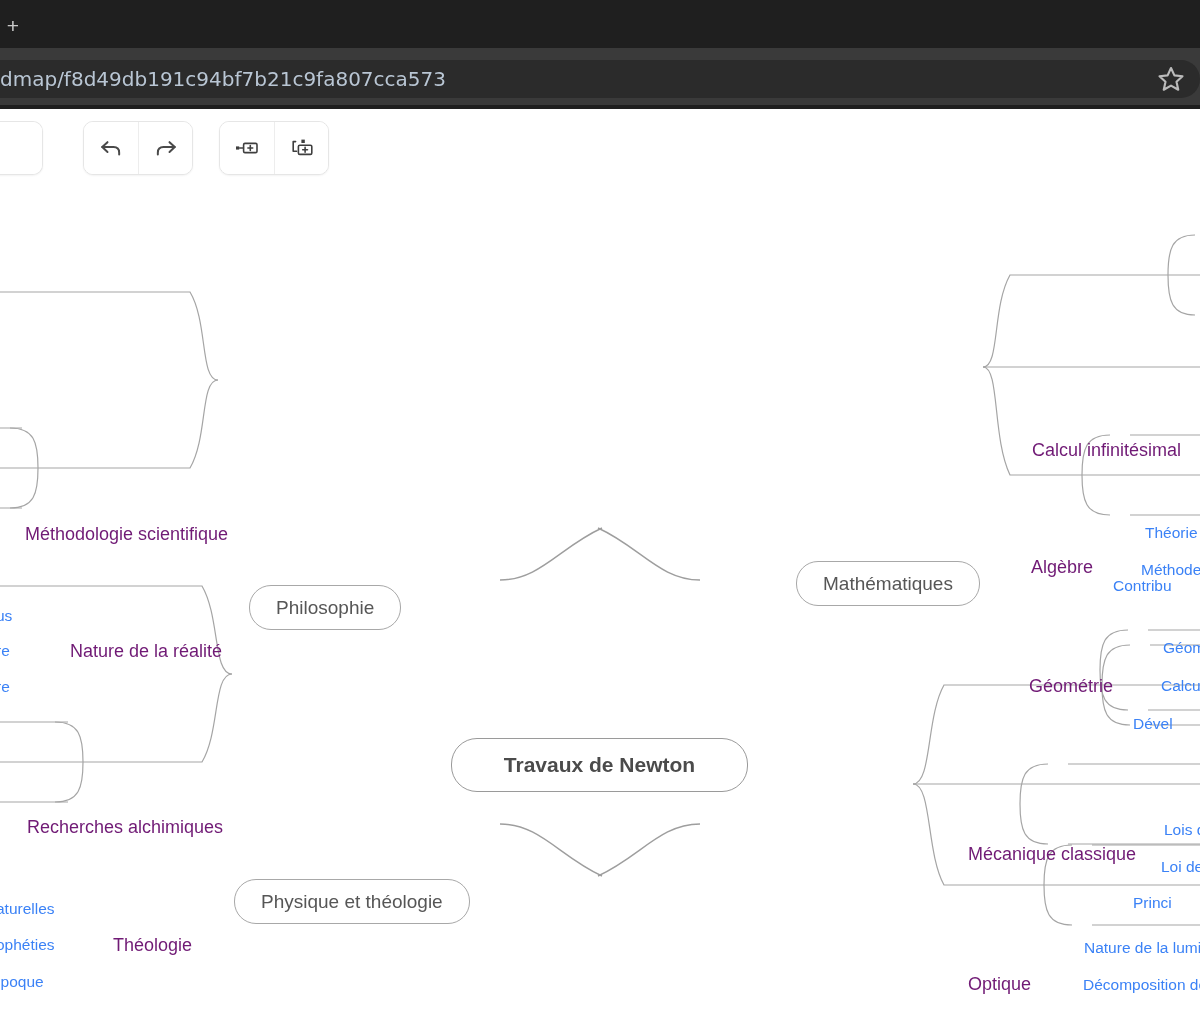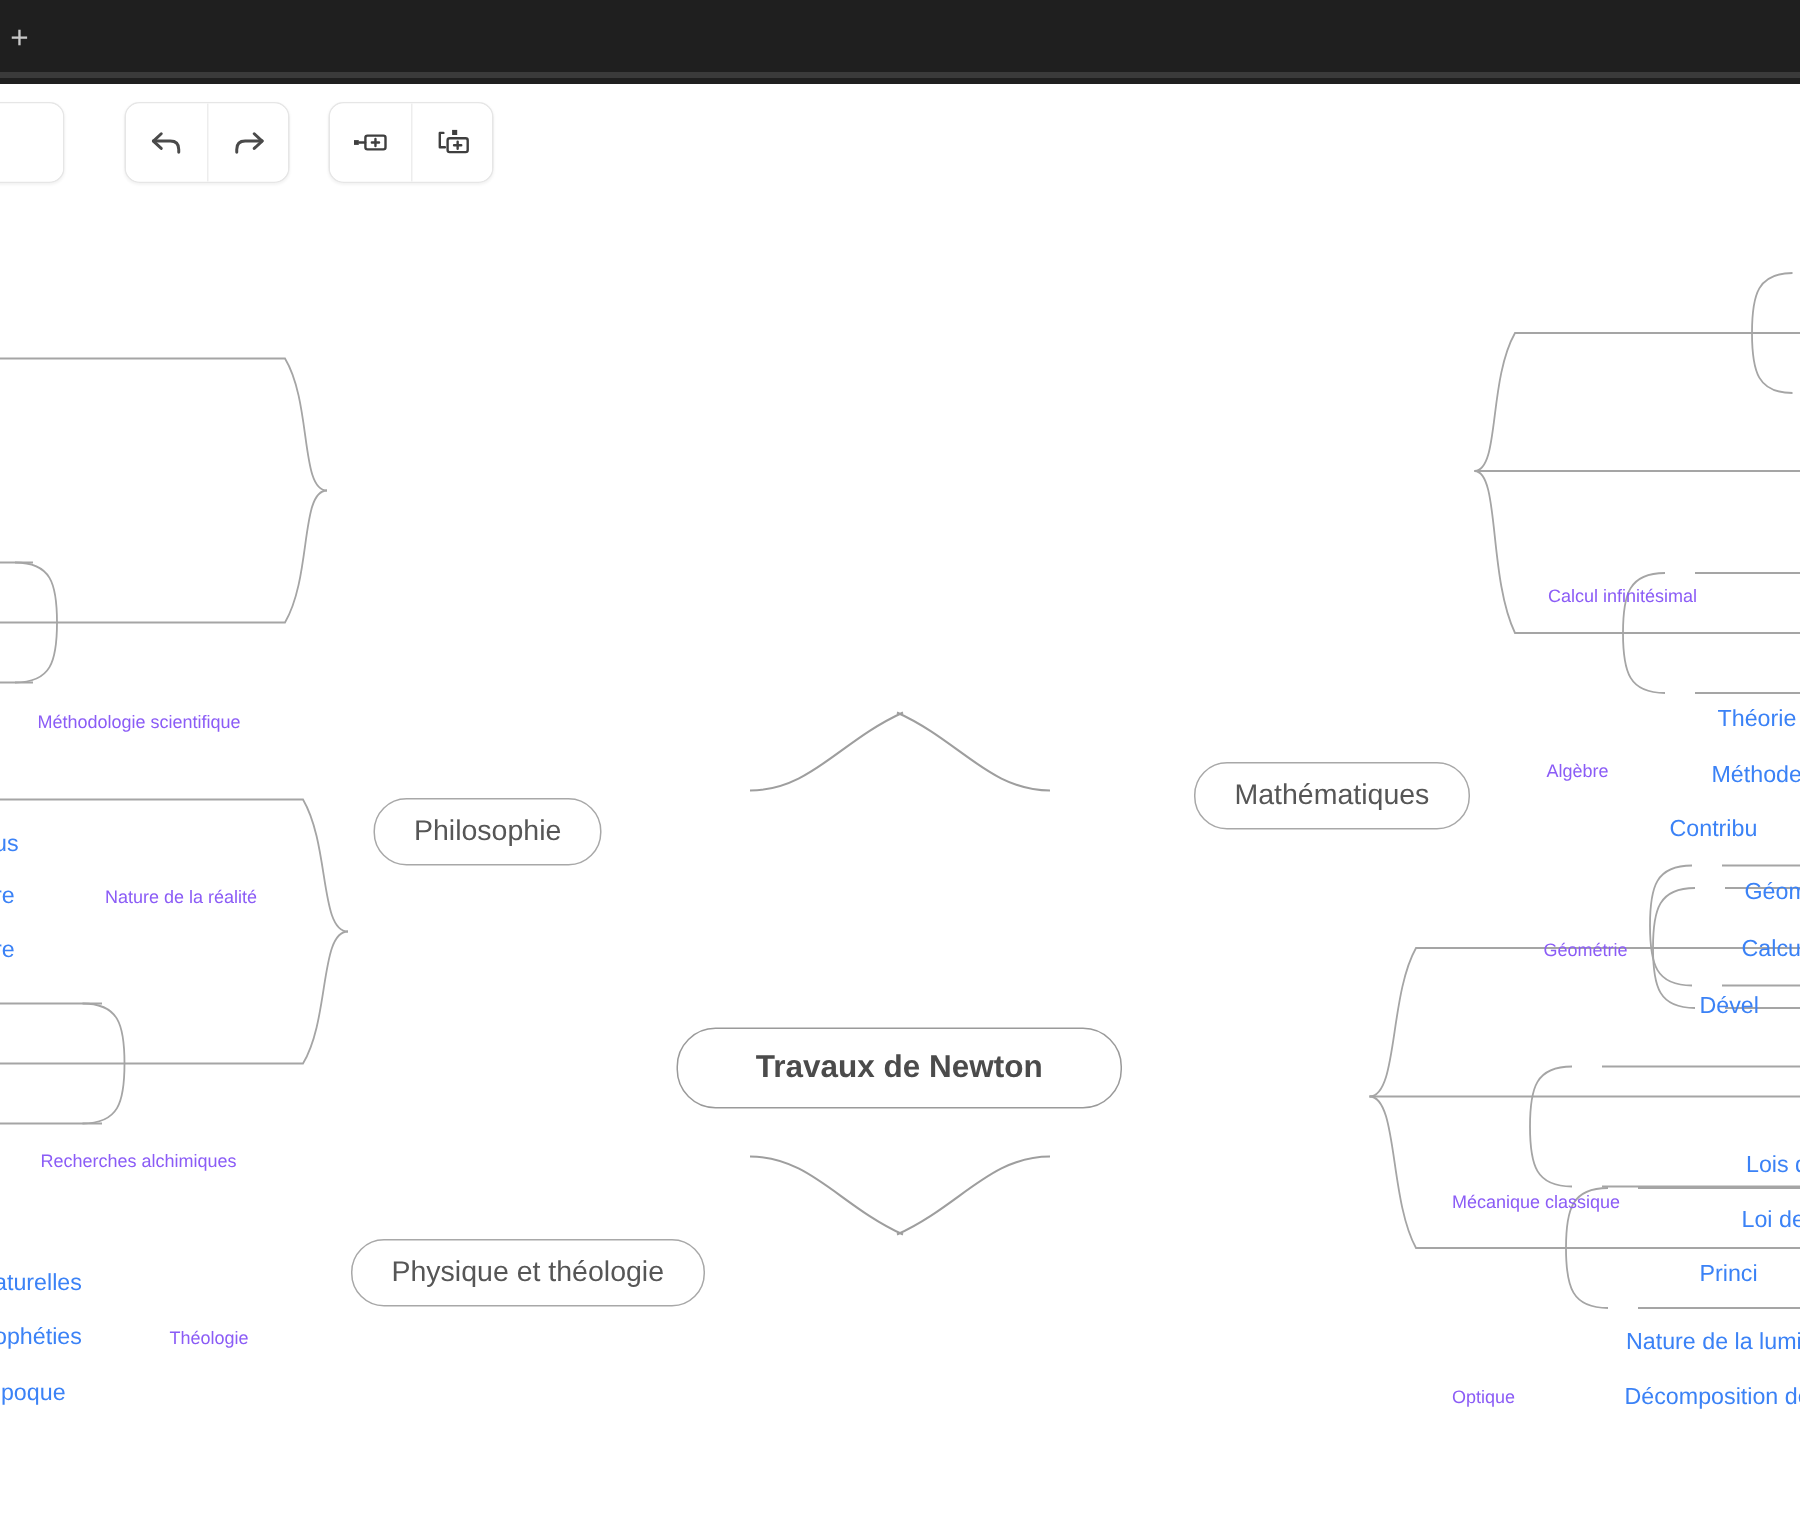--- a/index.html
+++ b/index.html
@@ -89,38 +89,48 @@
     border: 1.6px solid #9a9a9a; border-radius: 26px;
     font-size: 21px; font-weight: bold; color: #4b4b4b;
     padding: 0 34px; height: 54px;
   }
   .node.branch {
     border: 1.4px solid #a8a8a8; border-radius: 22px;
     font-size: 19px; padding: 0 26px; height: 45px;
     color: #565656;
   }
   .node.sub {
-    font-size: 12px; color: #8b5cf6;
+    font-size: 18px; color: #701a75;
     background: transparent; height: 22px;
   }
   .node.leaf {
     font-size: 15.5px; color: #3b82f6;
     background: transparent; height: 22px;
   }
 </style>
 </head>
 <body>
 
 <div class="browser">
 
   <div class="tabstrip">
     <div class="new-tab-btn">+</div>
     <div class="tabstrip-edge"></div>
   </div>
 
+  <div class="omnibar-wrap">
+    <div class="omnibox">
+      <div class="url-text">dmap/f8d49db191c94bf7b21c9fa807cca573</div>
+      <span class="star-icon">
+        <svg viewBox="0 0 24 24" width="30" height="30" fill="none" stroke="#d5d5d5" stroke-width="1.7" stroke-linejoin="round" stroke-linecap="round">
+          <polygon points="12,3.2 14.7,9.1 21.2,9.8 16.4,14.2 17.8,20.6 12,17.3 6.2,20.6 7.6,14.2 2.8,9.8 9.3,9.1"></polygon>
+        </svg>
+      </span>
+    </div>
+  </div>
   <div class="chrome-bottom-edge"></div>
 </div>
 
 <div class="toolbar">
 
   <div class="tool-group clipped-left">
     <div class="tool-btn"></div>
   </div>
 
   <div class="tool-group group-gap-a">
@@ -230,21 +240,21 @@
   <div class="node sub" style="left:968px; top:786px;">Optique</div>
 
   <div class="node sub" style="left:25px; top:336px;">Méthodologie scientifique</div>
   <div class="node sub" style="left:70px; top:453px;">Nature de la réalité</div>
 
   <div class="node sub" style="left:27px; top:629px;">Recherches alchimiques</div>
   <div class="node sub" style="left:113px; top:747px;">Théologie</div>
 
   <div class="node leaf" style="left:1145px; top:335px;">Théorie</div>
   <div class="node leaf" style="left:1141px; top:372px;text-align:center;">Méthode</div>
-  <div class="node leaf" style="left:1113px; top:408px;">Contribu</div>
+  <div class="node leaf" style="left:1113px; top:388px;">Contribu</div>
 
   <div class="node leaf" style="left:1163px; top:450px;">Géom</div>
   <div class="node leaf" style="left:1161px; top:488px;">Calcul</div>
   <div class="node leaf" style="left:1133px; top:526px;">Dével</div>
 
   <div class="node leaf" style="left:1164px; top:632px;">Lois d</div>
   <div class="node leaf" style="left:1161px; top:669px;">Loi de</div>
   <div class="node leaf" style="left:1133px; top:705px;">Princi</div>
 
   <div class="node leaf" style="left:1084px; top:750px;">Nature de la lumiè</div>

